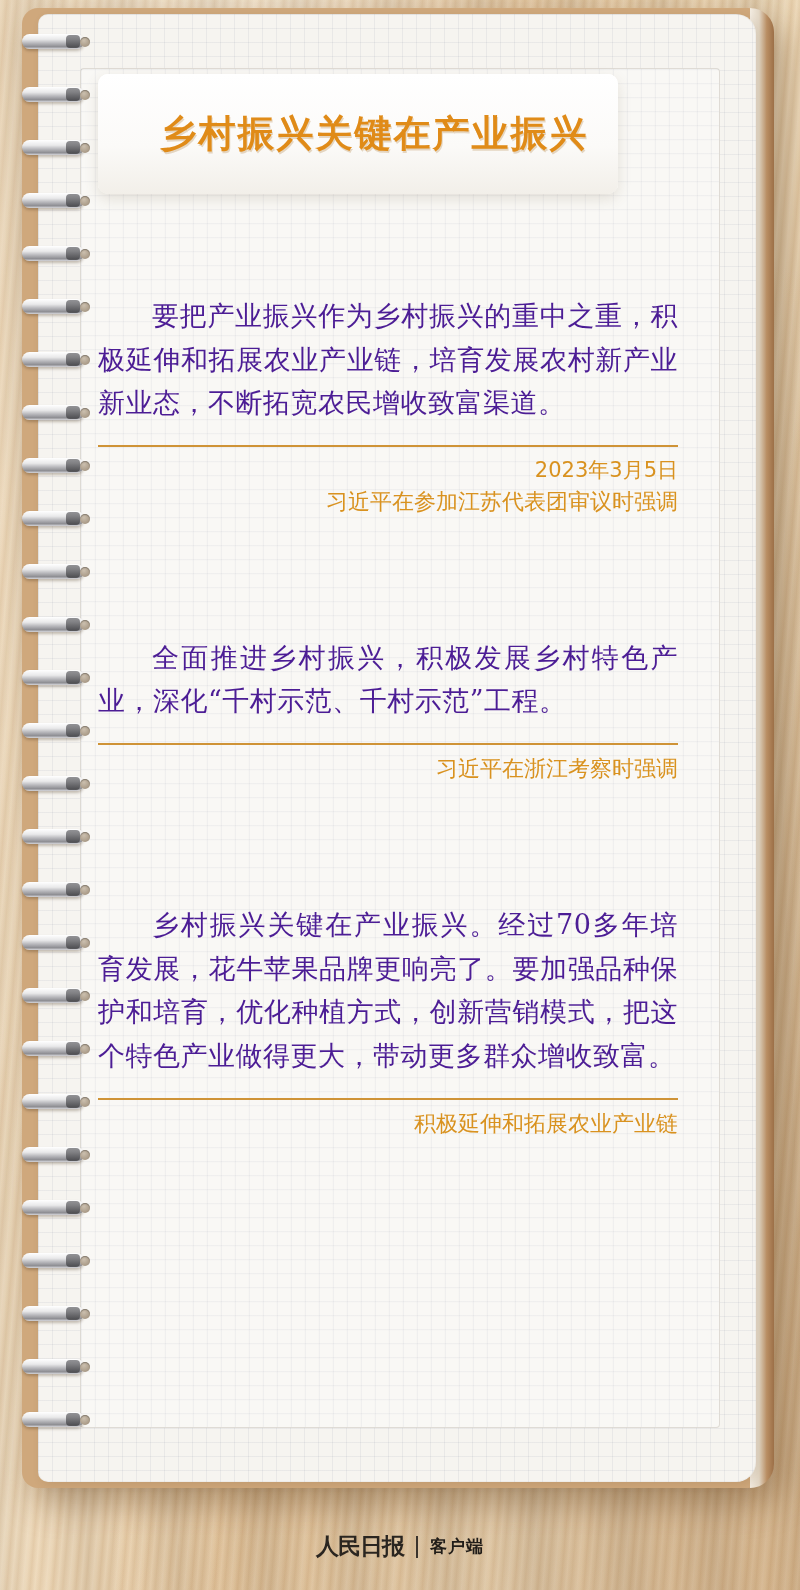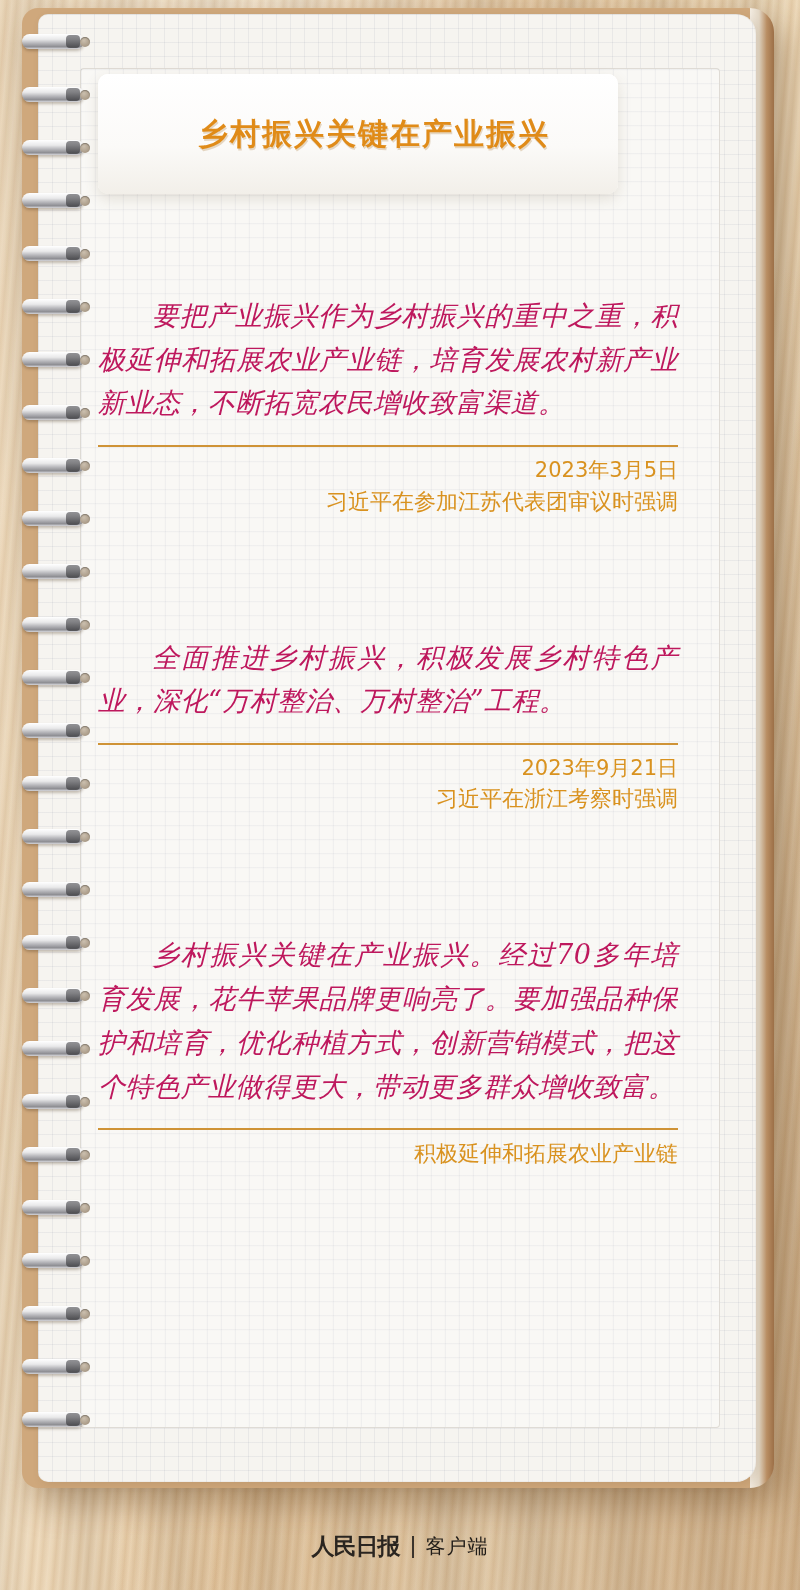--- a/index.html
+++ b/index.html
@@ -144,21 +144,21 @@
     background: linear-gradient(180deg, #ffffff 0%, #fbfaf8 60%, #f2efe9 100%);
     border-radius: 10px;
     box-shadow: 0 5px 14px rgba(120,100,70,0.16), 0 1px 0 #fff inset;
     display: flex;
     align-items: center;
     justify-content: center;
   }
   .title-text {
     font-family: "DejaVu Sans", sans-serif;
     font-weight: bold;
-    font-size: 30px;
+    font-size: 37px;
     letter-spacing: 2px;
     color: #e08b18;
     text-shadow: 1px 2px 0 rgba(150,85,0,0.22);
     white-space: nowrap;
     margin-left: 32px;
   }
 
   
   .quotes {
     position: absolute;
@@ -168,25 +168,24 @@
   }
   .quote {
     margin-bottom: 118px;
   }
   .quote:last-child { margin-bottom: 15px; }
 
   .quote-text {
     font-family: "DejaVu Serif", serif;
     font-size: 27px;
     line-height: 1.62;
-    color: #be185d;
+    color: #4c1d95;
     text-indent: 2em;
     text-align: justify;
     letter-spacing: 0.5px;
-    font-style: italic;
   }
   .rule {
     margin: 20px 0 8px 0;
     height: 2px;
     background: #cf9336;
   }
   .meta {
     text-align: right;
     font-family: "DejaVu Sans", sans-serif;
     color: #d9921f;
@@ -212,22 +211,22 @@
     font-weight: bold;
     color: #2a2520;
     letter-spacing: -1px;
   }
   .logo-div {
     width: 2px; height: 22px;
     background: #3a332c;
   }
   .logo-word {
     font-family: "DejaVu Sans", sans-serif;
-    font-size: 20px;
-    font-weight: normal;
+    font-size: 17px;
+    font-weight: bold;
     color: #201c18;
     letter-spacing: 1px;
   }
 </style>
 </head>
 <body>
 
 <div class="desk"></div>
 
 <div class="notebook">
@@ -245,24 +244,23 @@
       <div class="quote">
         <div class="quote-text">要把产业振兴作为乡村振兴的重中之重，积极延伸和拓展农业产业链，培育发展农村新产业新业态，不断拓宽农民增收致富渠道。</div>
         <div class="rule"></div>
         <div class="meta">
           <span class="date">2023年3月5日</span>
           <span class="src">习近平在参加江苏代表团审议时强调</span>
         </div>
       </div>
 
       <div class="quote">
-        <div class="quote-text">全面推进乡村振兴，积极发展乡村特色产业，深化“万村整治、万村整治”工程。</div>
+        <div class="quote-text">全面推进乡村振兴，积极发展乡村特色产业，深化“千村示范、千村示范”工程。</div>
         <div class="rule"></div>
         <div class="meta">
-          <span class="date">2023年9月21日</span>
           <span class="src">习近平在浙江考察时强调</span>
         </div>
       </div>
 
       <div class="quote">
         <div class="quote-text">乡村振兴关键在产业振兴。经过70多年培育发展，花牛苹果品牌更响亮了。要加强品种保护和培育，优化种植方式，创新营销模式，把这个特色产业做得更大，带动更多群众增收致富。</div>
         <div class="rule"></div>
         <div class="meta">
           <span class="src">积极延伸和拓展农业产业链</span>
         </div>

